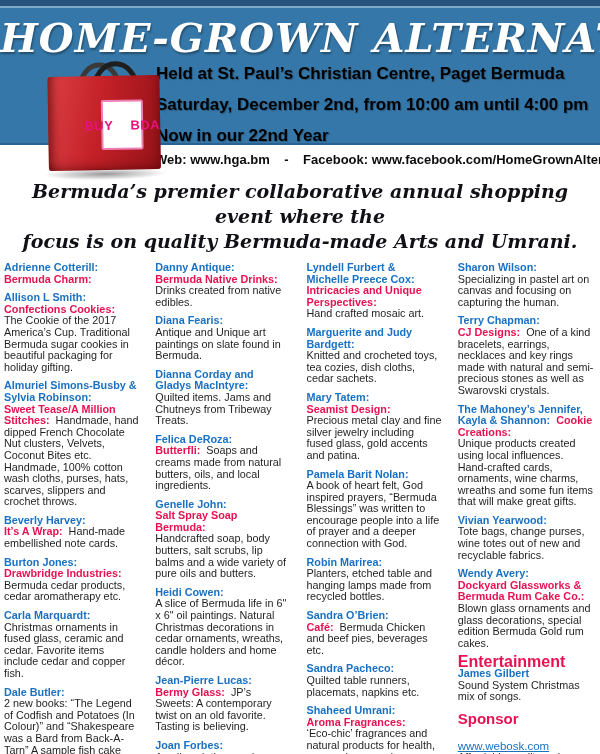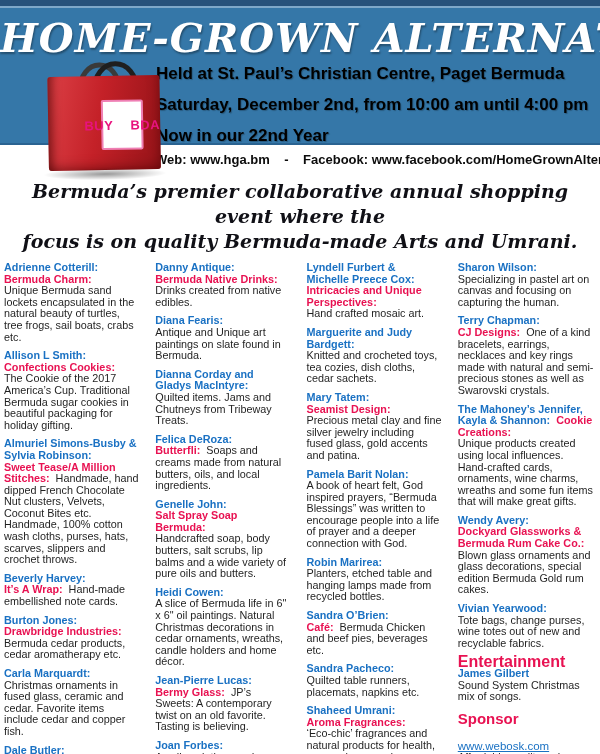--- a/index.html
+++ b/index.html
@@ -172,21 +172,20 @@
   <div>Bermuda’s premier collaborative annual shopping event where the</div>
   <div>focus is on quality Bermuda-made Arts and Umrani.</div>
 </div>
 
 <div class="columns">
 
   <div class="col">
     <div class="entry">
       <span class="n blk">Adrienne Cotterill:</span>
       <span class="b">Bermuda Charm:</span>
-      <span class="d blk">Unique Bermuda sand lockets encapsulated in the natural beauty of turtles, tree frogs, sail boats, crabs etc.</span>
     </div>
     <div class="entry">
       <span class="n blk">Allison L Smith:</span>
       <span class="b">Confections Cookies:</span>
       <span class="d blk">The Cookie of the 2017 America’s Cup. Traditional Bermuda sugar cookies in beautiful packaging for holiday gifting.</span>
     </div>
     <div class="entry">
       <span class="n blk">Almuriel Simons-Busby &amp; Sylvia Robinson:</span>
       <span class="b">Sweet Tease/A  Million Stitches:</span>
       <span class="d">Handmade, hand dipped French Chocolate Nut clusters, Velvets, Coconut Bites etc. Handmade, 100% cotton wash cloths, purses, hats, scarves, slippers and crochet throws.</span>
@@ -298,27 +297,27 @@
       <span class="n blk">Terry Chapman:</span>
       <span class="b">CJ Designs:</span>
       <span class="d">One of a kind bracelets, earrings, necklaces and key rings made with natural and semi-precious stones as well as Swarovski crystals.</span>
     </div>
     <div class="entry">
       <span class="n">The Mahoney’s Jennifer, Kayla &amp; Shannon:</span>
       <span class="b">Cookie Creations:</span>
       <span class="d blk">Unique products created using local influences. Hand-crafted cards, ornaments, wine charms, wreaths and some fun items that will make great gifts.</span>
     </div>
     <div class="entry">
+      <span class="n blk">Vivian Yearwood:</span>
+      <span class="d">Tote bags, change purses, wine totes out of new and recyclable fabrics.</span>
+    </div>
+    <div class="entry">
       <span class="n blk">Wendy Avery:</span>
       <span class="b">Dockyard Glassworks &amp; Bermuda Rum Cake Co.:</span>
       <span class="d blk">Blown glass ornaments and glass decorations, special edition Bermuda Gold rum cakes.</span>
-    </div>
-    <div class="entry">
-      <span class="n blk">Vivian Yearwood:</span>
-      <span class="d">Tote bags, change purses, wine totes out of new and recyclable fabrics.</span>
     </div>
     <div class="entry">
       <span class="b blk ent-h">Entertainment</span>
       <span class="n blk">James Gilbert</span>
       <span class="d">Sound System Christmas mix of songs.</span>
     </div>
     <div class="entry sponsor">
       <span class="sp-h">Sponsor</span>
       <a class="link blk">www.webosk.com</a>
       <span class="d">Affordable quality web services</span>

